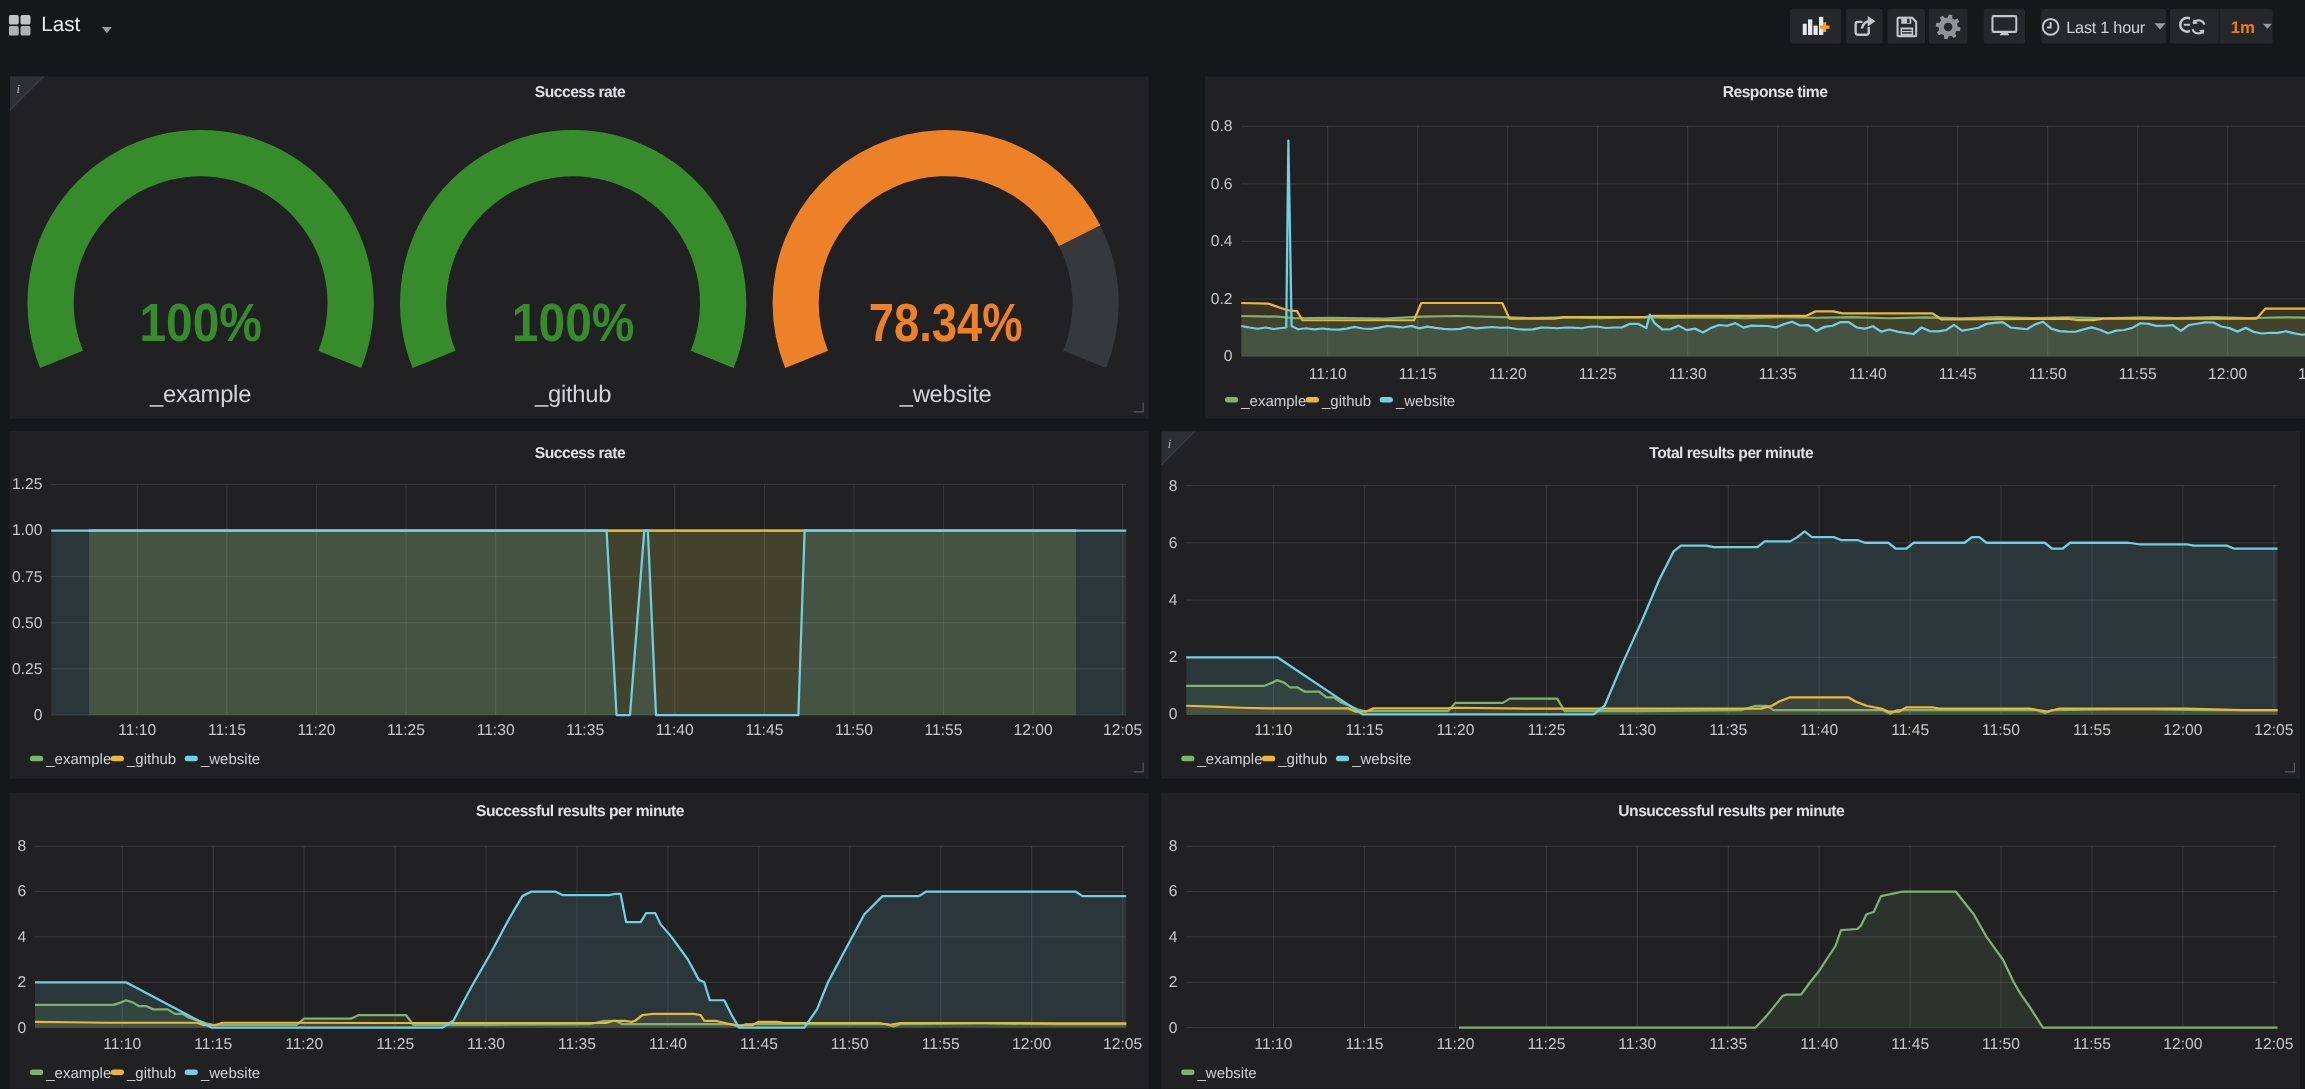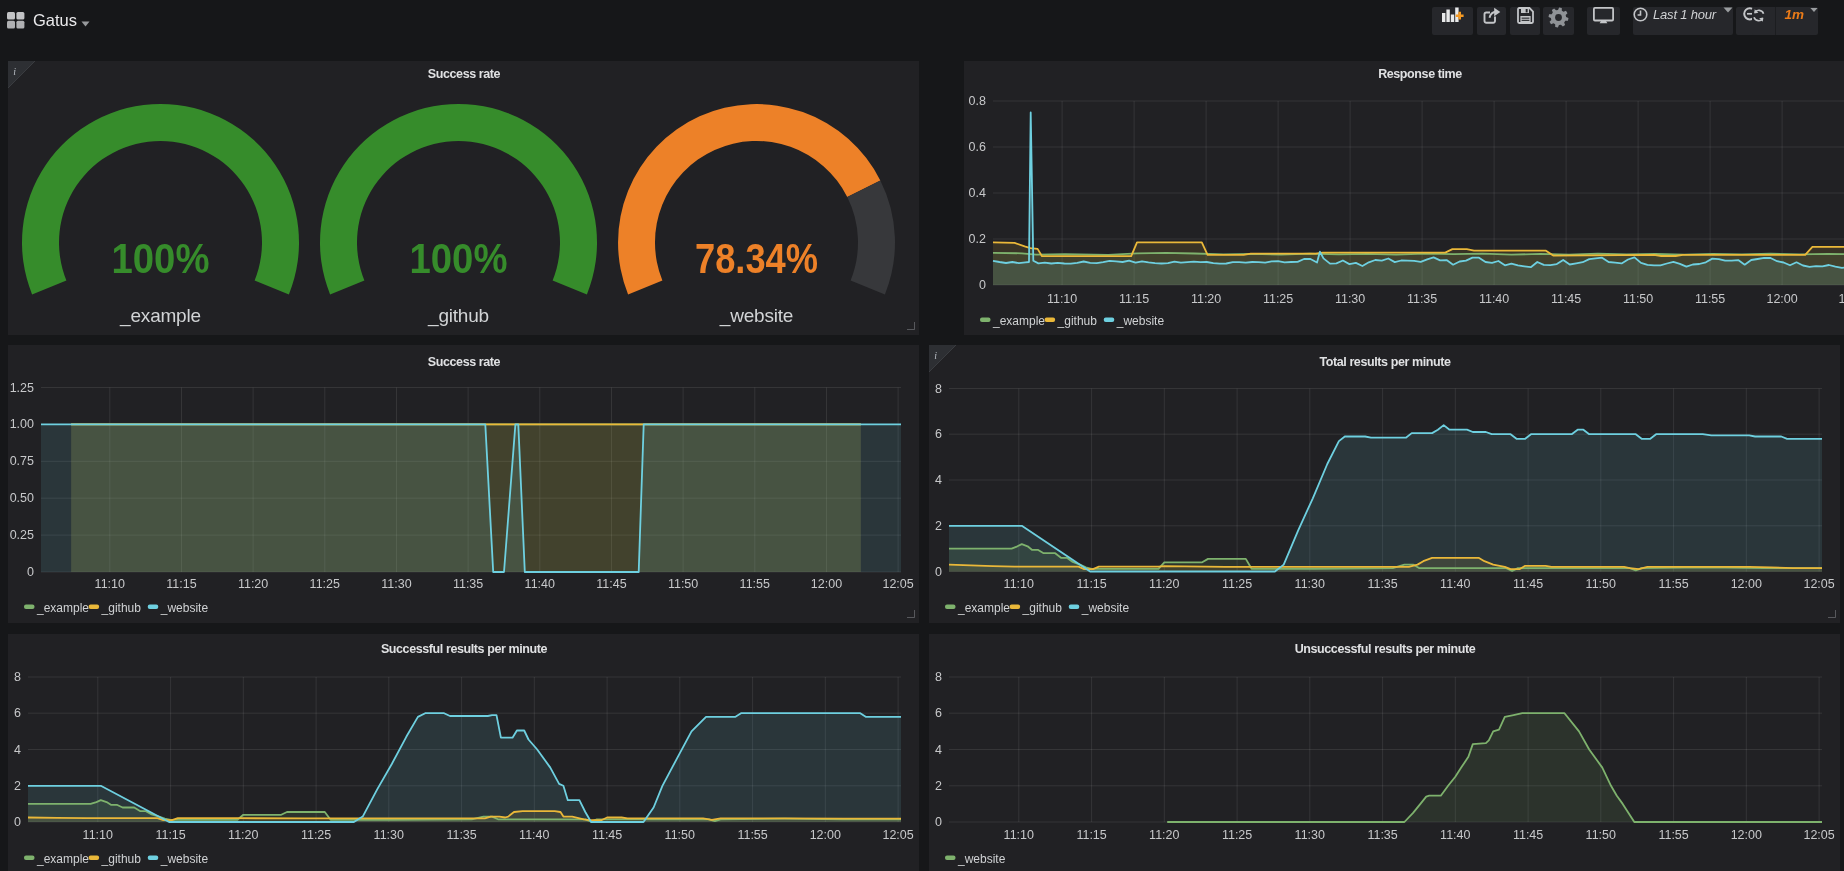--- a/index.html
+++ b/index.html
@@ -1,29 +1,29 @@
 <!DOCTYPE html>
 <html><head><meta charset="utf-8"><style>
 html,body{margin:0;padding:0;background:#161719;}
 body{width:1844px;height:871px;overflow:hidden;position:relative;
 font-family:"Liberation Sans",sans-serif;}
 .panel{position:absolute;background:#212124;}
 .panel svg{display:block}
 .btn{position:absolute;top:7px;height:28px;background:#26272b;border-radius:2px;
-display:flex;justify-content:center;white-space:nowrap;font-style:italic;}
+display:flex;align-items:center;justify-content:center;white-space:nowrap;}
 </style></head>
 <body>
 <div style="position:absolute;left:7px;top:12px">
 <svg width="18" height="17" viewBox="0 0 18 17">
 <rect x="0" y="0" width="8" height="7.6" rx="1.5" fill="#c2c3c5"></rect>
 <rect x="9.4" y="0" width="8" height="7.6" rx="1.5" fill="#c2c3c5"></rect>
 <rect x="0" y="8.8" width="8" height="7.6" rx="1.5" fill="#b0b1b3"></rect>
 <rect x="9.4" y="8.8" width="8" height="7.6" rx="1.5" fill="#b0b1b3"></rect>
 </svg></div>
-<div style="position:absolute;left:33px;top:11px;font-size:16.5px;color:#eaeaec">Gatus</div>
+<div style="position:absolute;left:33px;top:11px;font-size:16.5px;color:#eaeaec">Last</div>
 <svg style="position:absolute;left:81px;top:21px" width="9" height="6" viewBox="0 0 9 6">
     <path d="M0.5,0.5 L8.5,0.5 L4.5,5.5 Z" fill="#97999c"></path>
   </svg>
 <div class="btn" style="left:1432px;width:41px">
     <svg width="22" height="17" viewBox="0 0 22 17">
 <rect x="0" y="6" width="3.4" height="9" fill="#e8e9ea"></rect>
 <rect x="4.4" y="2.5" width="3.4" height="12.5" fill="#e8e9ea"></rect>
 <rect x="8.8" y="7.5" width="3.4" height="7.5" fill="#e8e9ea"></rect>
 <rect x="13.2" y="0.5" width="3.4" height="14.5" fill="#e8e9ea"></rect>
 <path d="M16.5,5.2 h2.6 v-2.6 h2.6 v2.6 h2.6 v2.6 h-2.6 v2.6 h-2.6 v-2.6 h-2.6 Z" fill="#f59a23" transform="translate(-2.7,2.2)"></path>

